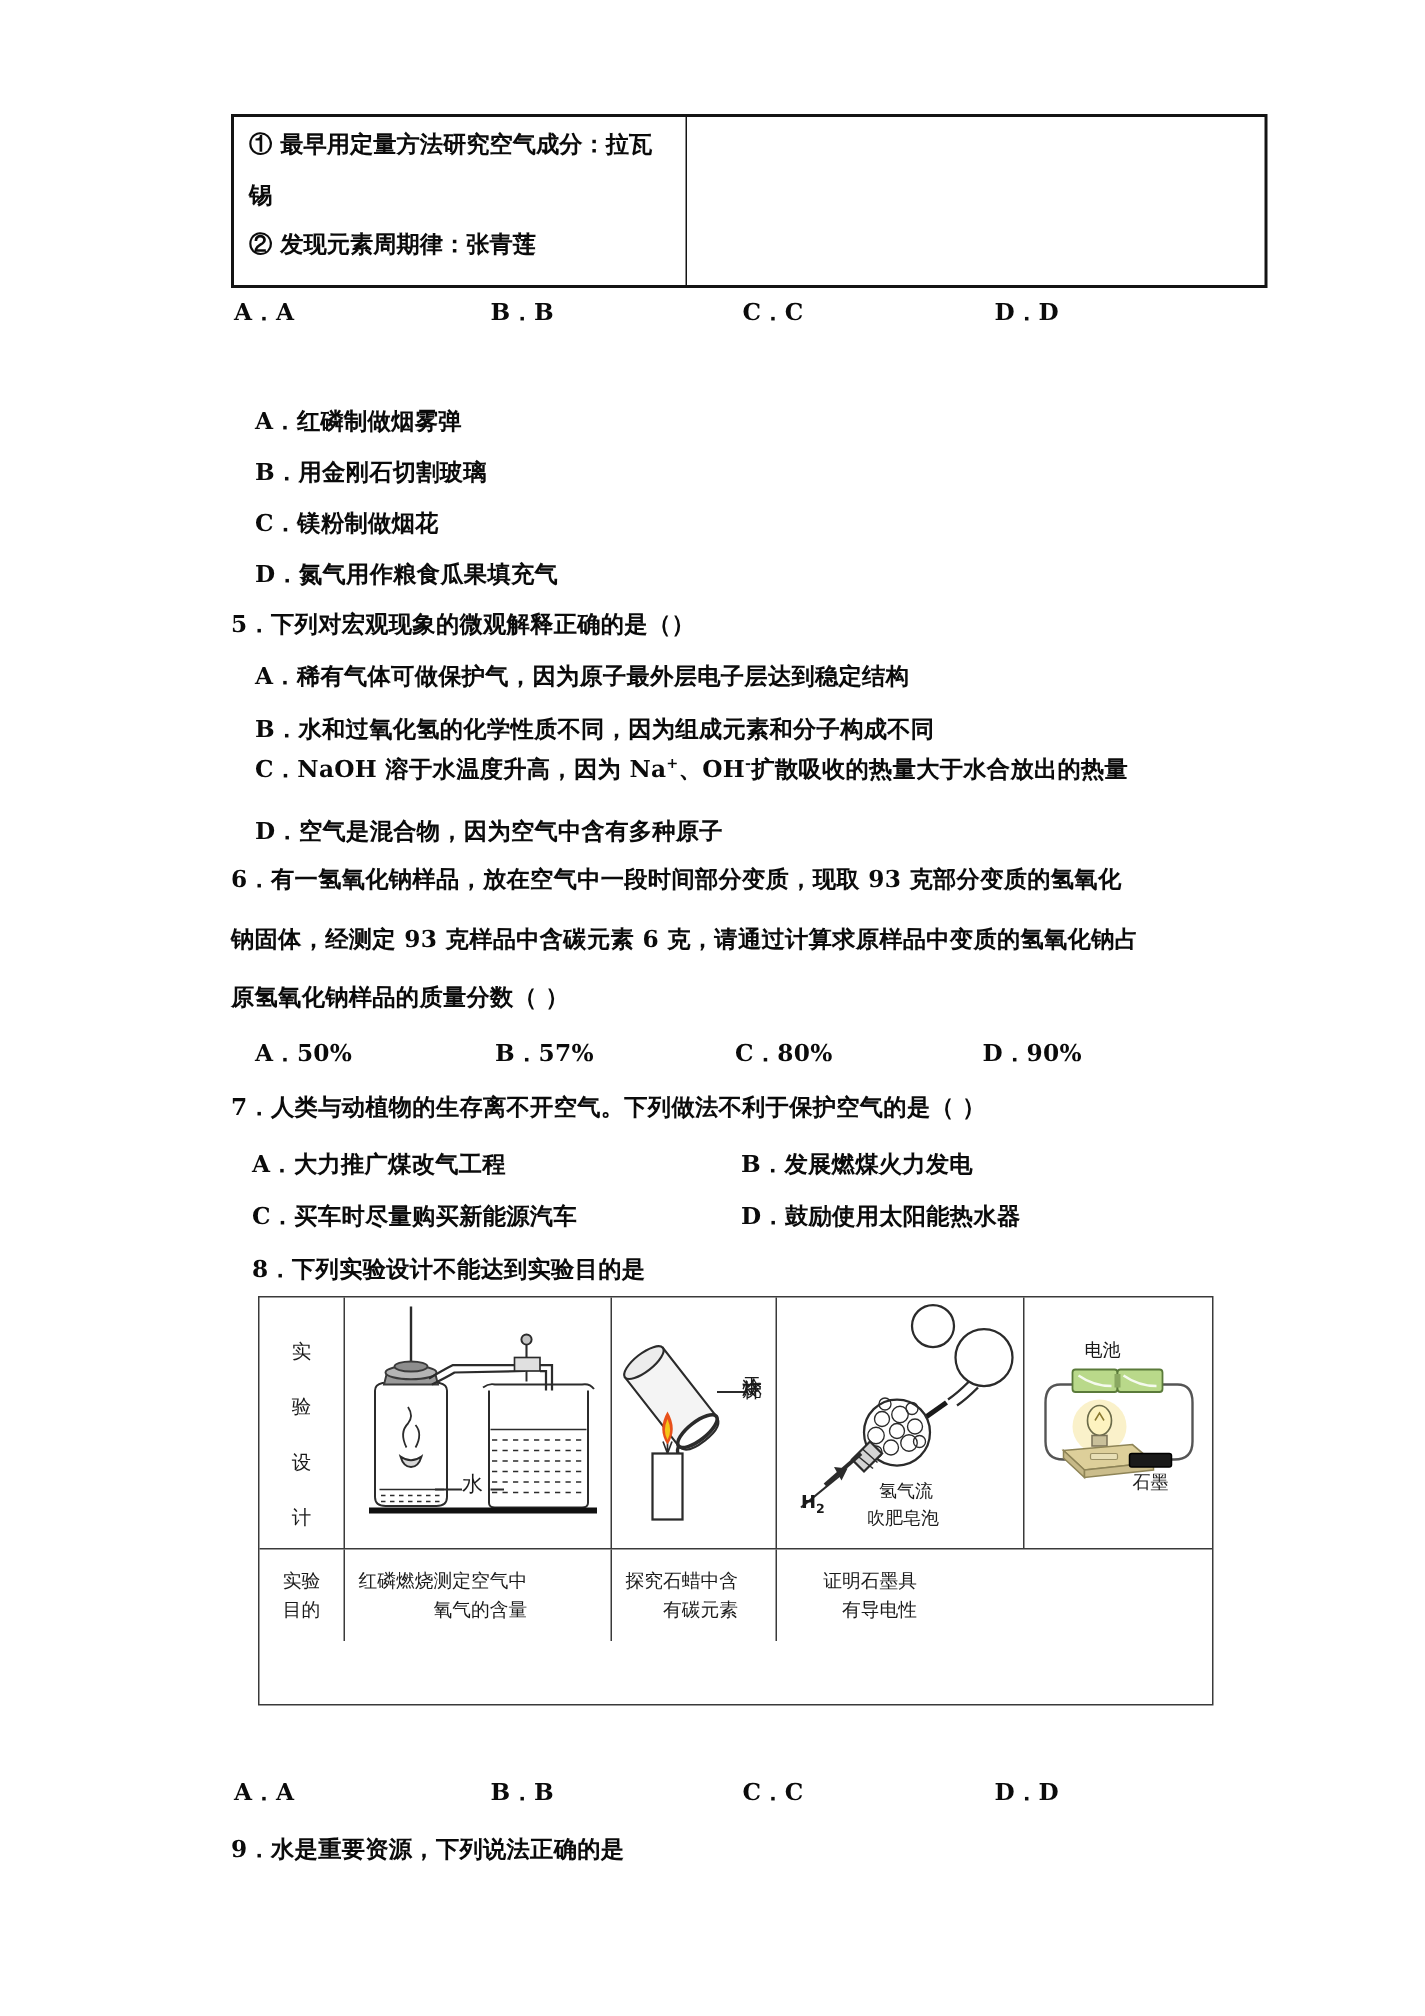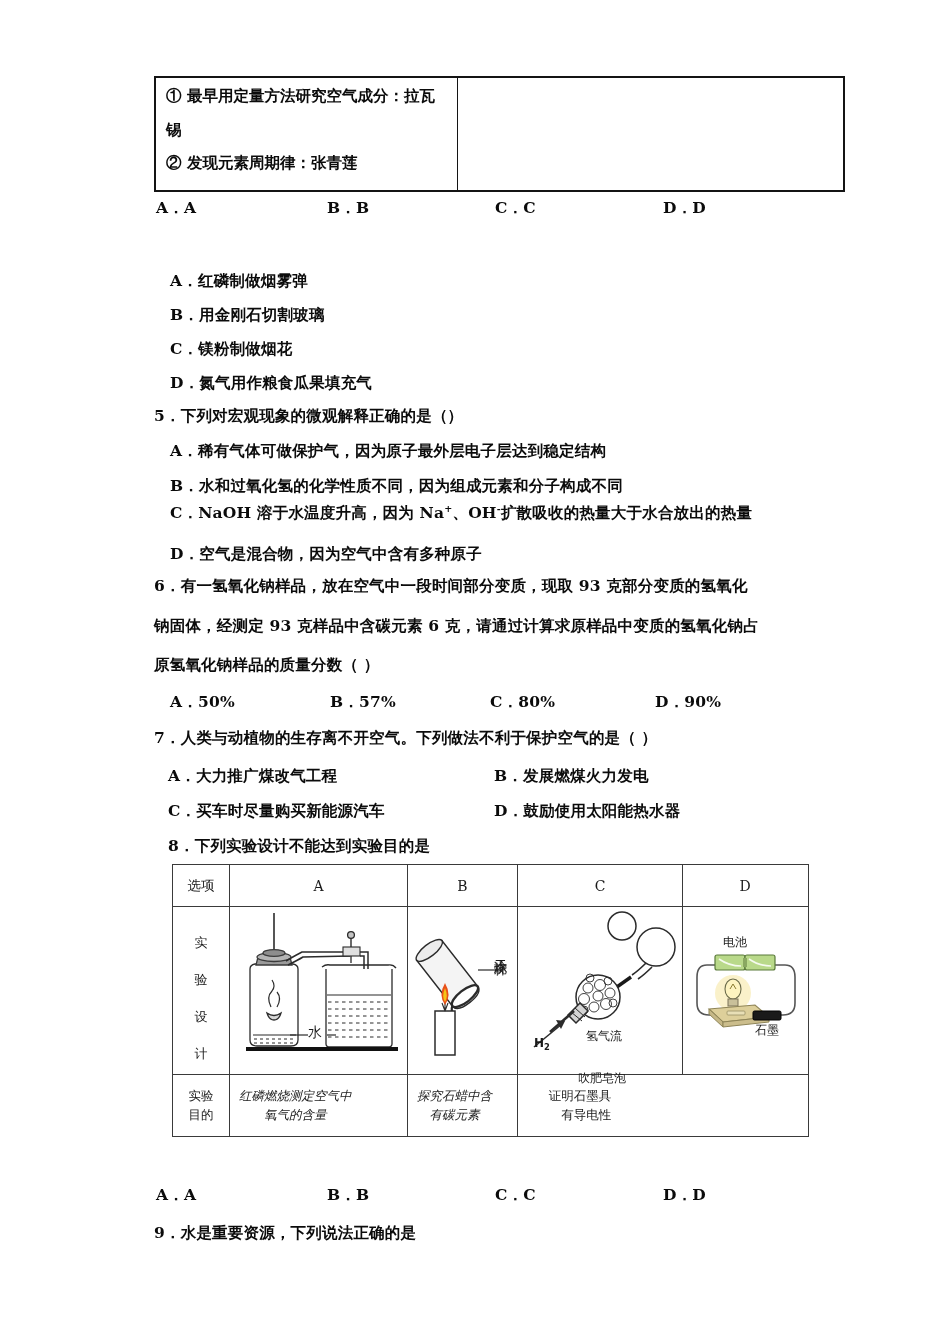--- a/index.html
+++ b/index.html
@@ -143,21 +143,21 @@
     height: 100%;
     display: flex;
     align-items: center;
     font-size: 12.5px;
     font-family: "DejaVu Sans", "Liberation Sans", sans-serif;
     color: #1a1a1a;
     line-height: 1.5;
     padding: 0 6px;
   }
   .purpose-cell.ctr { justify-content: center; text-align: center; }
-  .purpose-cell.lft { justify-content: flex-start; text-align: center; padding-left: 9px; font-style: italic;}
+  .purpose-cell.lft { justify-content: flex-start; text-align: right; padding-left: 9px;}
 
   .fig { position: absolute; left: 0; top: 0; width: 100%; height: 100%; }
   .fig svg { display: block; }
 
   .fig-cap {
     position: absolute;
     font-size: 12px;
     font-family: "DejaVu Sans", "Liberation Sans", sans-serif;
     color: #1a1a1a;
     line-height: 1.3;
@@ -210,37 +210,20 @@
   <div class="ln" style="left:154px; top:730px;">7．人类与动植物的生存离不开空气。下列做法不利于保护空气的是（   ）</div>
   <div class="ln" style="left:168px; top:768px;">A．大力推广煤改气工程</div>
   <div class="ln" style="left:494px; top:768px;">B．发展燃煤火力发电</div>
   <div class="ln" style="left:168px; top:803px;">C．买车时尽量购买新能源汽车</div>
   <div class="ln" style="left:494px; top:803px;">D．鼓励使用太阳能热水器</div>
 
   <div class="ln" style="left:168px; top:838px;">8．下列实验设计不能达到实验目的是</div>
 
   <div class="tbl-exp">
 
-    <div class="row r-head">
-      <div class="c c0">
-        <div class="head-cell">选项</div>
-      </div>
-      <div class="c c1">
-        <div class="head-cell letter">A</div>
-      </div>
-      <div class="c c2">
-        <div class="head-cell letter">B</div>
-      </div>
-      <div class="c c3">
-        <div class="head-cell letter">C</div>
-      </div>
-      <div class="c c4">
-        <div class="head-cell letter">D</div>
-      </div>
-    </div>
 
     <div class="row r-design">
 
       <div class="c c0">
         <div class="vert-label">
           <span>实</span>
           <span>验</span>
           <span>设</span>
           <span>计</span>
         </div>
@@ -364,21 +347,21 @@
 
               <line x1="32" y1="125" x2="56" y2="104" stroke-width="2.6"></line>
 
               <path d="M16 140 L44 117" stroke-width="1.5"></path>
               <path d="M38 113 L47 114 L43 122 Z" fill="#2b2b2b" stroke="none"></path>
             </g>
           </svg>
         </div>
         <div class="fig-cap" style="left:16px; top:129px; font-weight:bold;"><span>H</span><sub style="font-size:0.7em;">2</sub></div>
         <div class="fig-cap" style="left:68px; top:122px;">氢气流</div>
-        <div class="fig-cap" style="left:60px; top:140px;margin-top:24px;">吹肥皂泡</div>
+        <div class="fig-cap" style="left:60px; top:140px;">吹肥皂泡</div>
       </div>
 
       <div class="c c4">
         <div class="fig">
           <svg width="124" height="168" viewBox="0 0 124 168">
 
             <path d="M32 58 L24 58 q-10 0 -10 12 L14 96 q0 12 12 12 L42 108" fill="none" stroke="#555555" stroke-width="1.6"></path>
             <path d="M92 58 L102 58 q10 0 10 12 L112 96 q0 12 -12 12 L86 108" fill="none" stroke="#555555" stroke-width="1.6"></path>
 
             <g>

